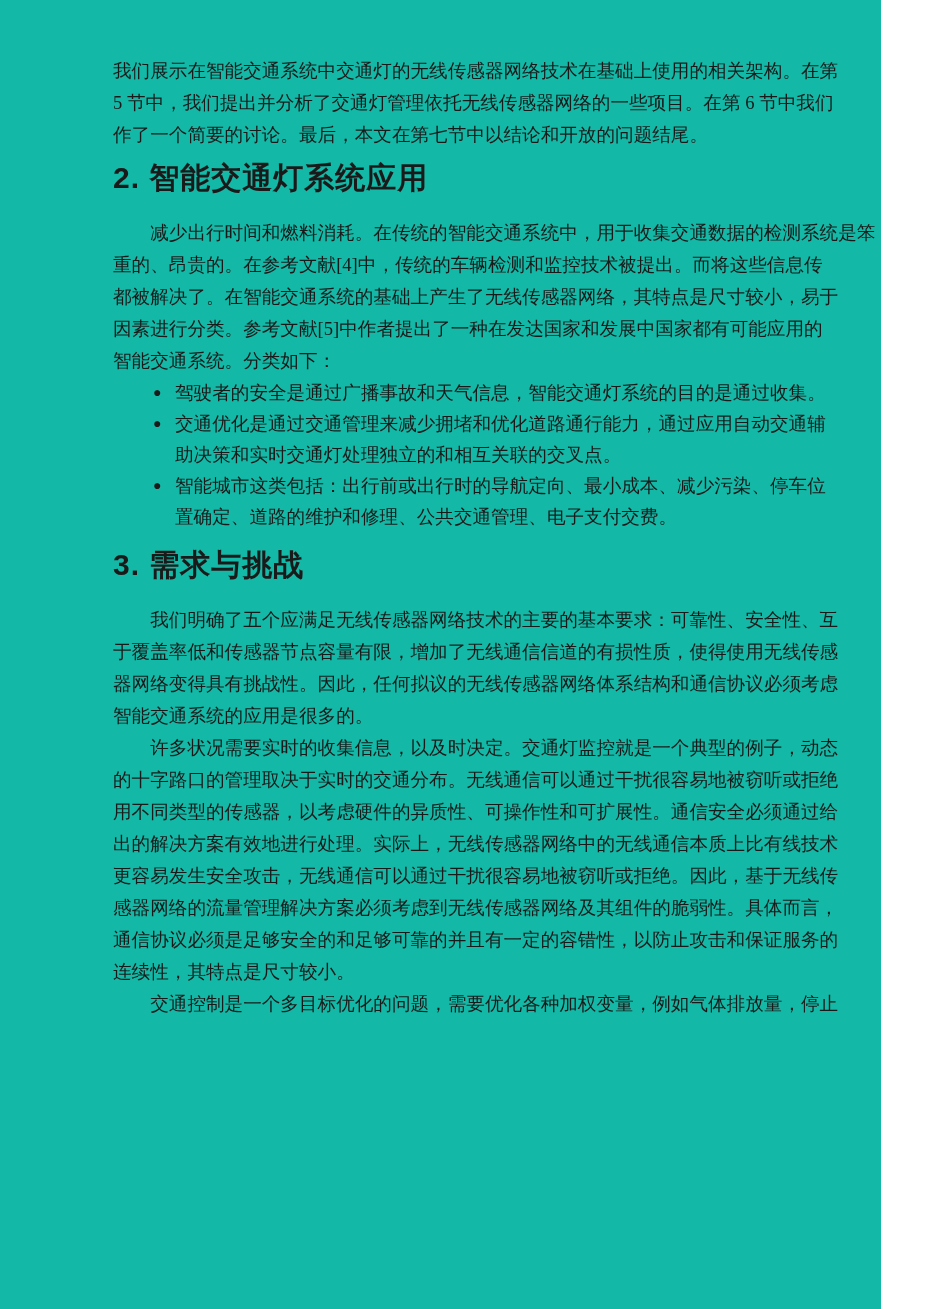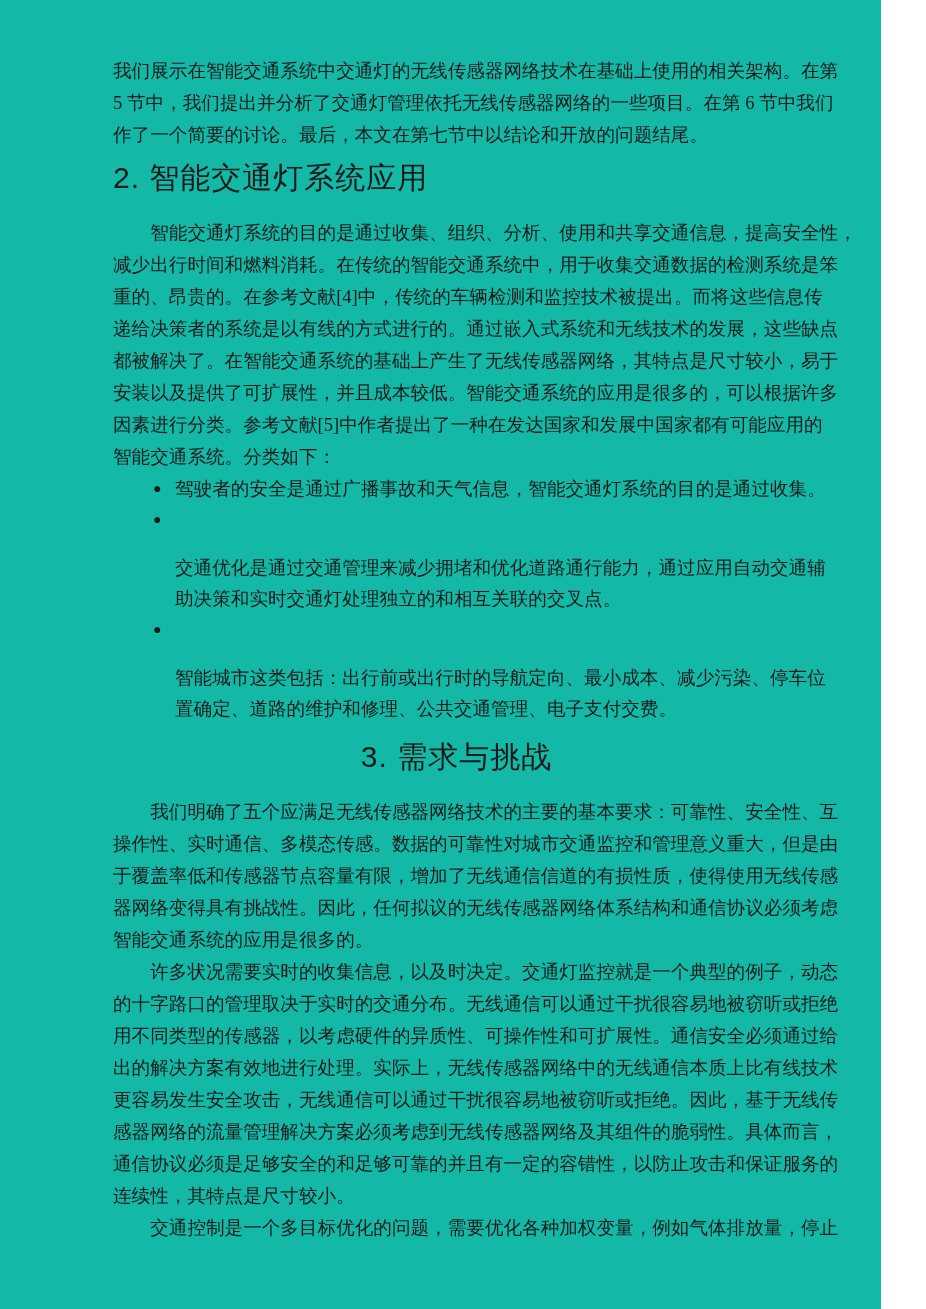--- a/index.html
+++ b/index.html
@@ -29,29 +29,28 @@
   }
   .para .line.fill {
     text-align: justify;
     text-align-last: justify;
   }
   .para.indent .line:first-child {
     text-indent: 2em;
   }
   .heading {
     font-family: "Liberation Sans", "DejaVu Sans", sans-serif;
-    font-weight: normal;
+    font-weight: bold;
     font-size: 30px;
     line-height: 38px;
     margin: 8px 0 20px 0;
     letter-spacing: 1px;
   }
   .heading.second {
     margin-top: 14px;
-    text-align: center;
   }
   .bullet-list {
     margin: 0;
     padding: 0;
   }
   .bullet-item {
     display: flex;
     align-items: flex-start;
   }
   .bullet-marker {
@@ -66,43 +65,39 @@
     flex: 1 1 auto;
     min-width: 0;
   }
   .bullet-body .line {
     line-height: 31px;
     white-space: nowrap;
   }
   .bullet-body .line.fill {
     text-align: justify;
     text-align-last: justify;
-    margin-top: 48px;
   }
 </style>
 </head>
 <body>
 
 <div class="page">
 
   <div class="para">
       <div class="line fill">我们展示在智能交通系统中交通灯的无线传感器网络技术在基础上使用的相关架构。在第</div>
       <div class="line fill">5 节中，我们提出并分析了交通灯管理依托无线传感器网络的一些项目。在第 6 节中我们</div>
       <div class="line">作了一个简要的讨论。最后，本文在第七节中以结论和开放的问题结尾。</div>
     </div>
 
   <h2 class="heading">2. 智能交通灯系统应用</h2>
 
   <div class="para indent">
-      <div class="line fill">智能交通灯系统的目的是通过收集、组织、分析、使用和共享交通信息，提高安全性，</div>
       <div class="line fill">减少出行时间和燃料消耗。在传统的智能交通系统中，用于收集交通数据的检测系统是笨</div>
       <div class="line fill">重的、昂贵的。在参考文献[4]中，传统的车辆检测和监控技术被提出。而将这些信息传</div>
-      <div class="line fill">递给决策者的系统是以有线的方式进行的。通过嵌入式系统和无线技术的发展，这些缺点</div>
       <div class="line fill">都被解决了。在智能交通系统的基础上产生了无线传感器网络，其特点是尺寸较小，易于</div>
-      <div class="line fill">安装以及提供了可扩展性，并且成本较低。智能交通系统的应用是很多的，可以根据许多</div>
       <div class="line fill">因素进行分类。参考文献[5]中作者提出了一种在发达国家和发展中国家都有可能应用的</div>
       <div class="line">智能交通系统。分类如下：</div>
     </div>
 
   <div class="bullet-list">
       <div class="bullet-item">
         <span class="bullet-marker">●</span>
         <div class="bullet-body">
           <div class="line">驾驶者的安全是通过广播事故和天气信息，智能交通灯系统的目的是通过收集。</div>
         </div>
@@ -120,21 +115,20 @@
           <div class="line fill">智能城市这类包括：出行前或出行时的导航定向、最小成本、减少污染、停车位</div>
           <div class="line">置确定、道路的维护和修理、公共交通管理、电子支付交费。</div>
         </div>
       </div>
     </div>
 
   <h2 class="heading second">3. 需求与挑战</h2>
 
   <div class="para indent">
       <div class="line fill">我们明确了五个应满足无线传感器网络技术的主要的基本要求：可靠性、安全性、互</div>
-      <div class="line fill">操作性、实时通信、多模态传感。数据的可靠性对城市交通监控和管理意义重大，但是由</div>
       <div class="line fill">于覆盖率低和传感器节点容量有限，增加了无线通信信道的有损性质，使得使用无线传感</div>
       <div class="line fill">器网络变得具有挑战性。因此，任何拟议的无线传感器网络体系结构和通信协议必须考虑</div>
       <div class="line">智能交通系统的应用是很多的。</div>
     </div>
 
   <div class="para indent">
       <div class="line fill">许多状况需要实时的收集信息，以及时决定。交通灯监控就是一个典型的例子，动态</div>
       <div class="line fill">的十字路口的管理取决于实时的交通分布。无线通信可以通过干扰很容易地被窃听或拒绝</div>
       <div class="line fill">用不同类型的传感器，以考虑硬件的异质性、可操作性和可扩展性。通信安全必须通过给</div>
       <div class="line fill">出的解决方案有效地进行处理。实际上，无线传感器网络中的无线通信本质上比有线技术</div>

